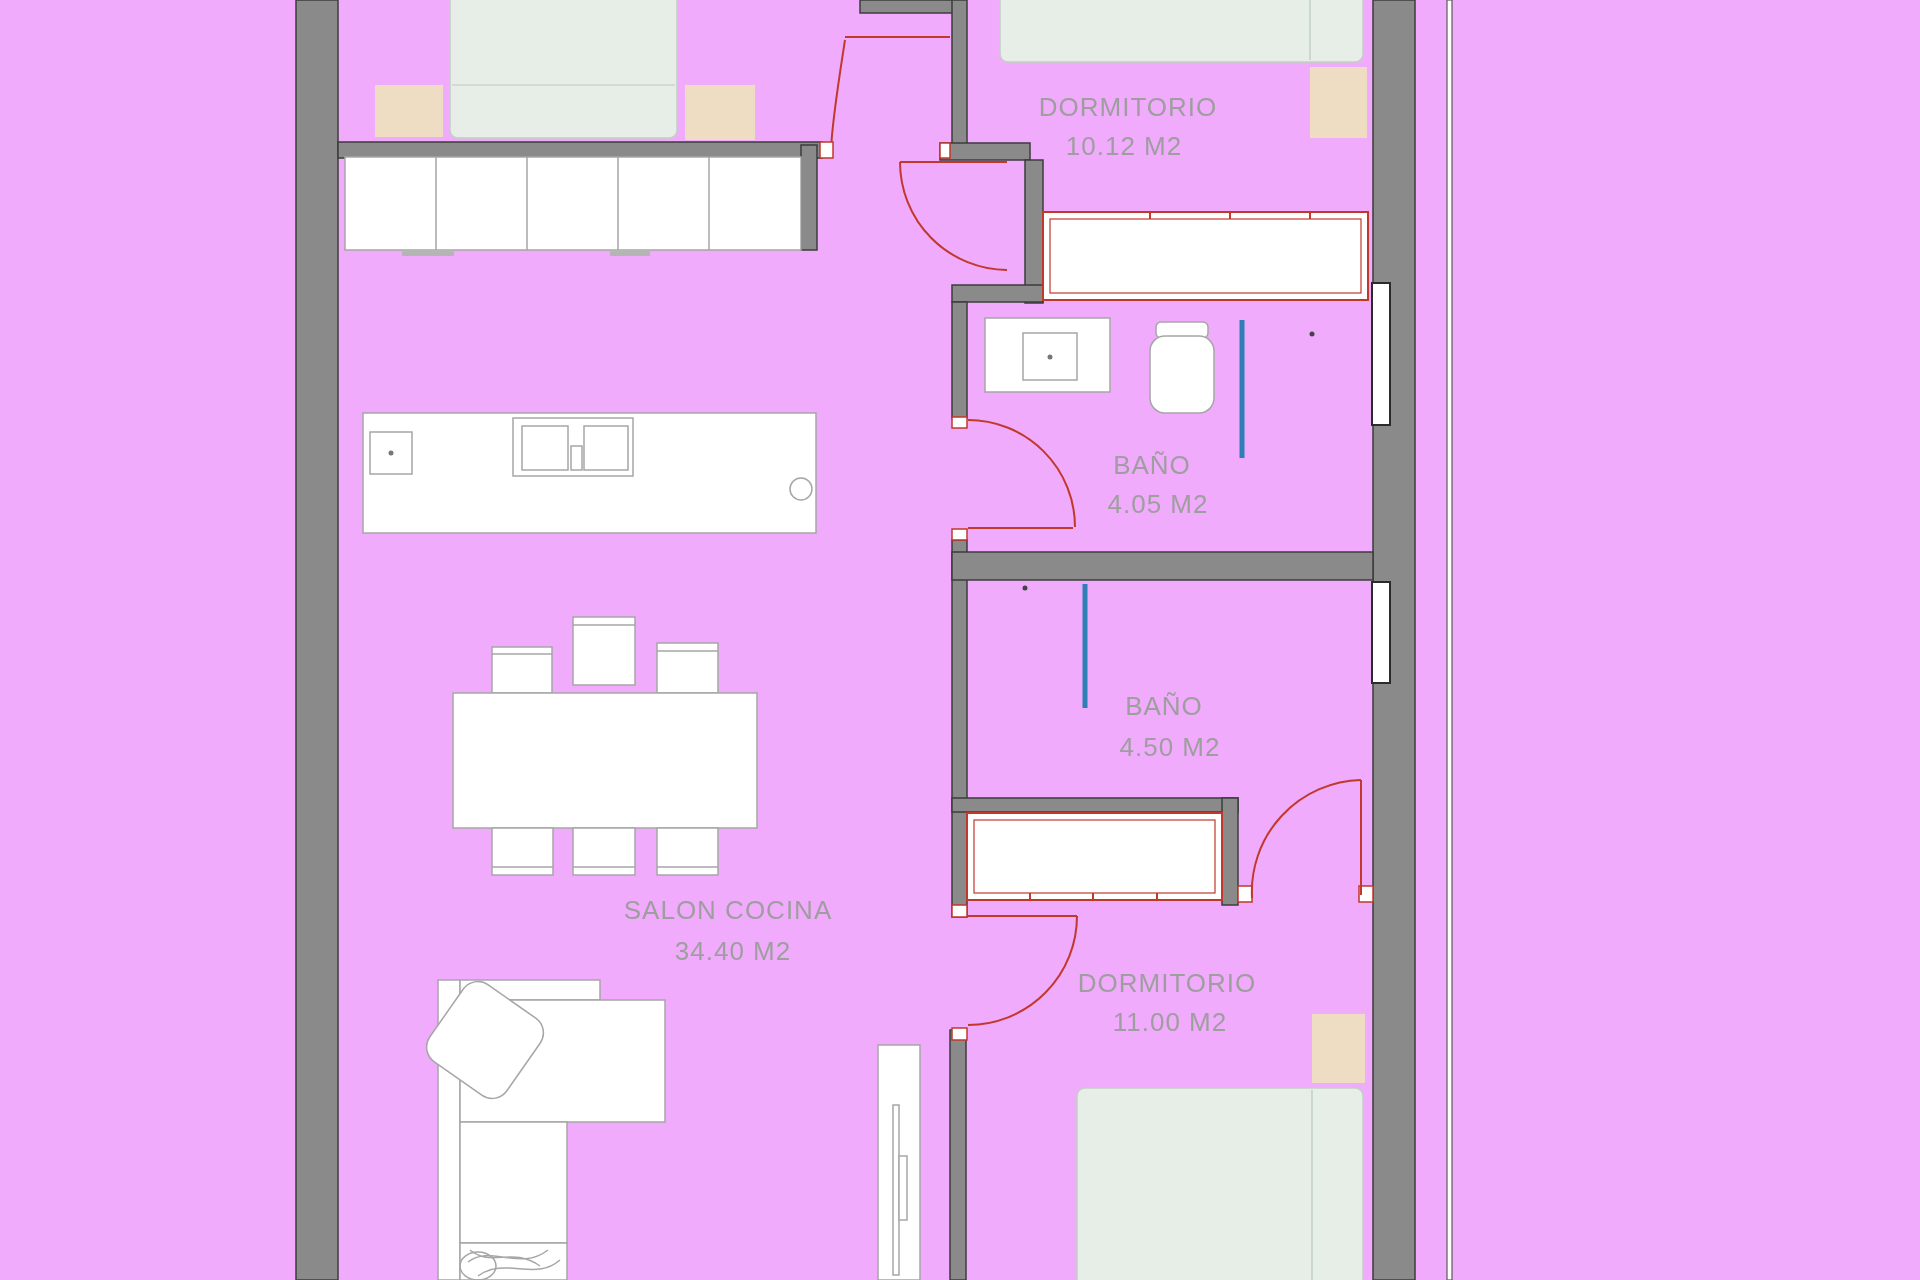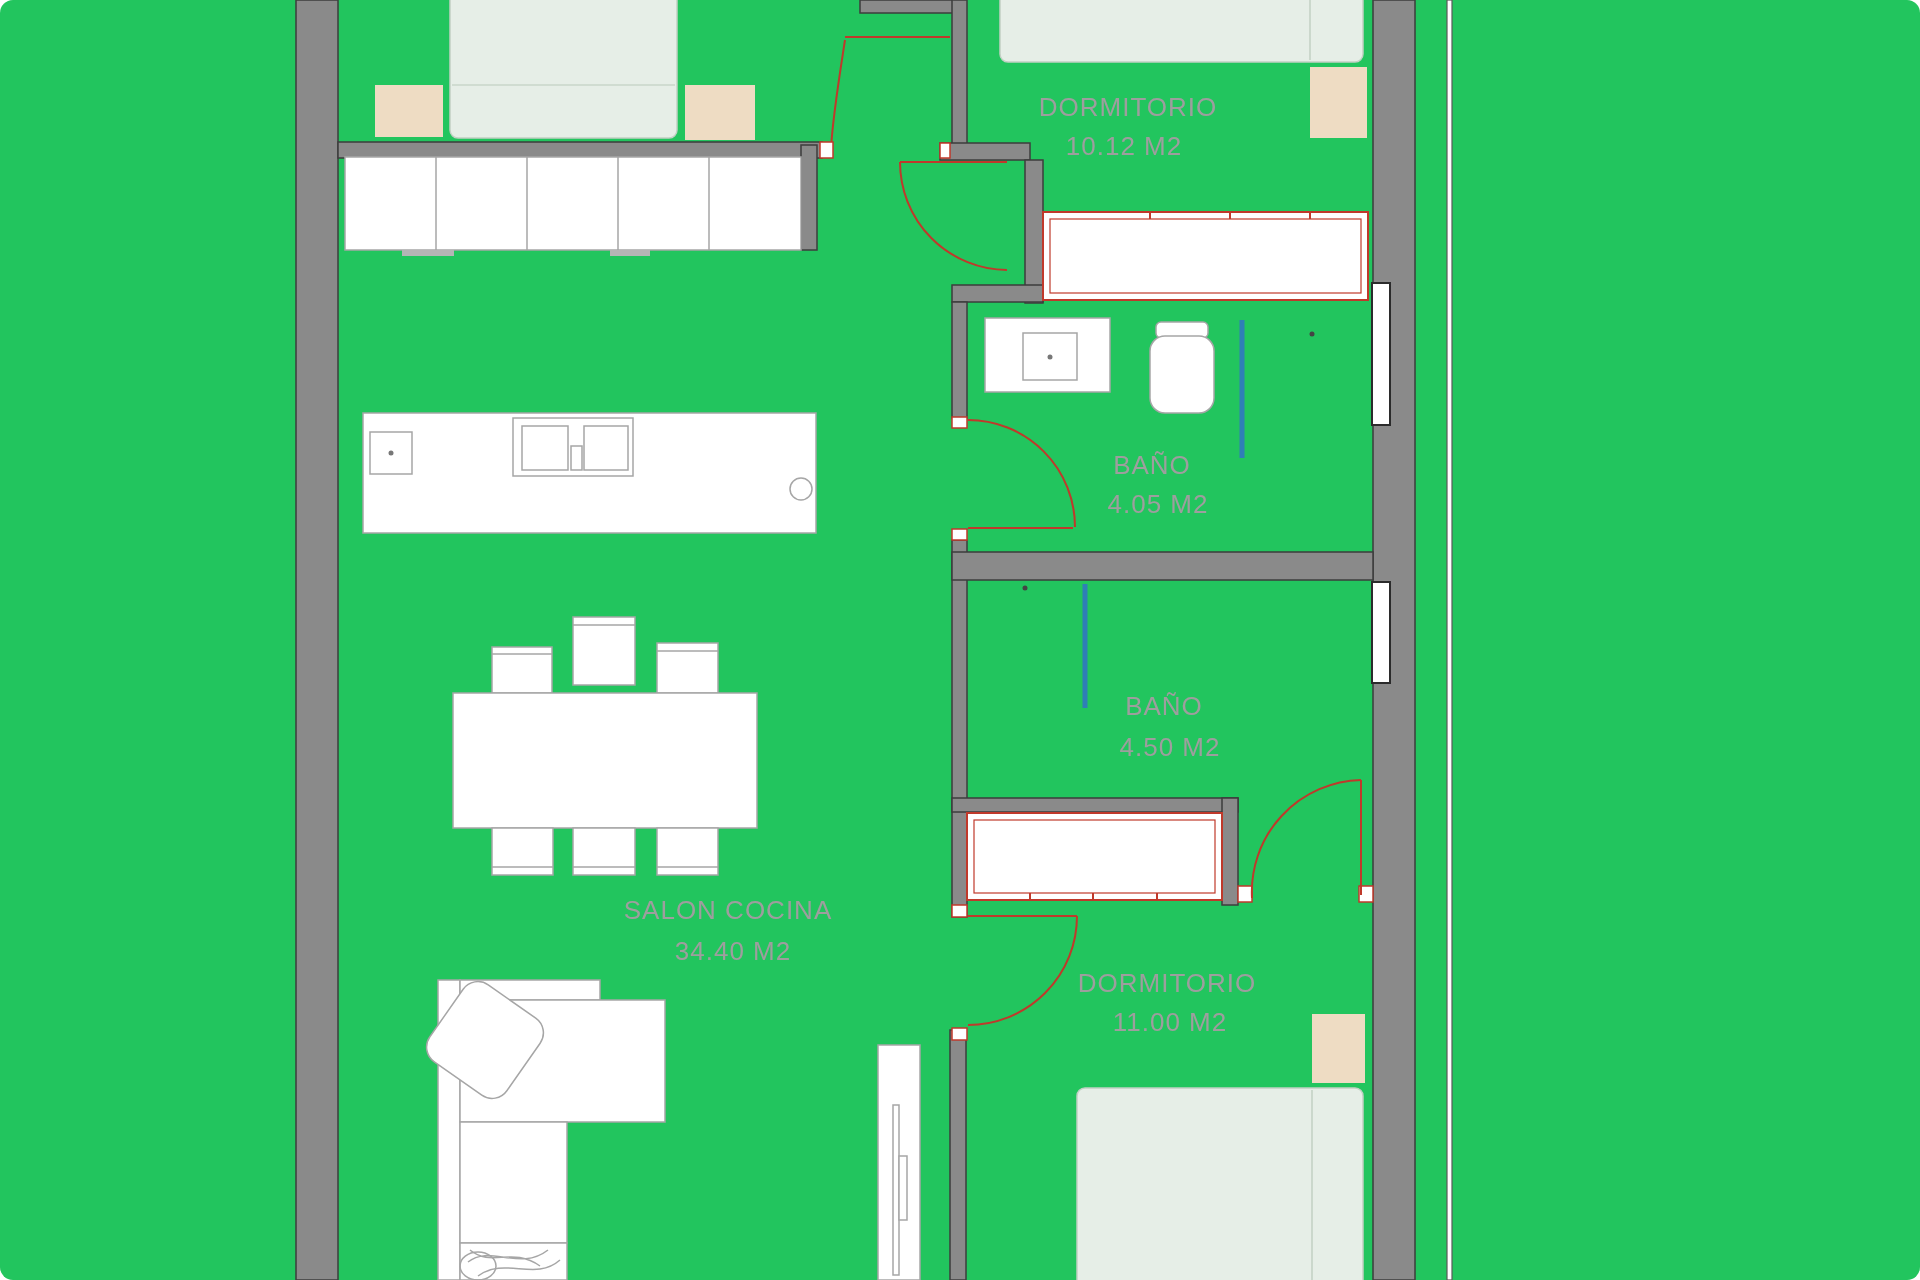--- a/index.html
+++ b/index.html
@@ -1,17 +1,17 @@
 <!DOCTYPE html>
 <html><head>
 <meta charset="utf-8">
 <style>
   html,body{margin:0;padding:0;background:#ffffff;}
-  .canvas{position:relative;width:1920px;height:1280px;background:#22c55e;overflow:hidden;
-          font-family:"Liberation Sans", sans-serif;border-radius:13px;}
+  .canvas{position:relative;width:1920px;height:1280px;background:#f0abfc;overflow:hidden;
+          font-family:"Liberation Sans", sans-serif;}
   svg{position:absolute;left:0;top:0;}
   .wall{fill:#8a8a8a;stroke:#3d3d3d;stroke-width:1.5;}
   .winframe{fill:#ffffff;stroke:#2b2b2b;stroke-width:2;}
   .furn{fill:#ffffff;stroke:#a6a6a6;stroke-width:1.5;}
   .furnline{fill:none;stroke:#a6a6a6;stroke-width:1.5;}
   .bed{fill:#e6eee7;stroke:#c2d0c4;stroke-width:1.5;}
   .bedline{stroke:#b9c9bb;stroke-width:1.2;}
   .beige{fill:#eedcc3;stroke:none;}
   .red{stroke:#c0392b;stroke-width:2;fill:none;}
   .redbox{stroke:#c0392b;stroke-width:2;fill:#ffffff;}

